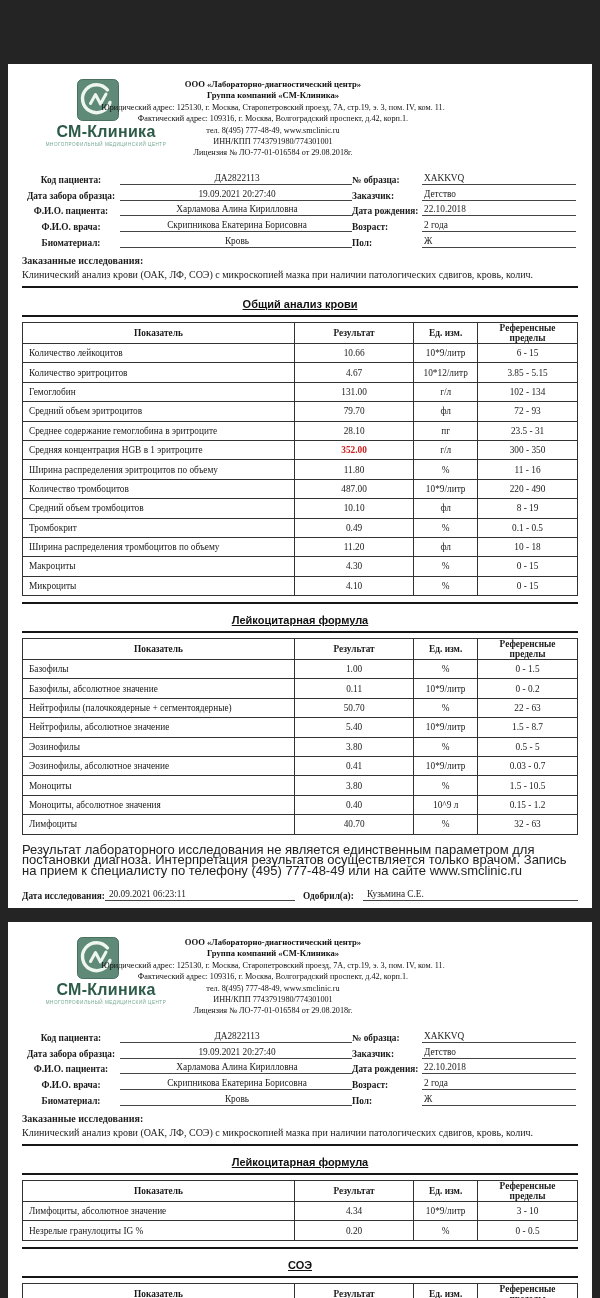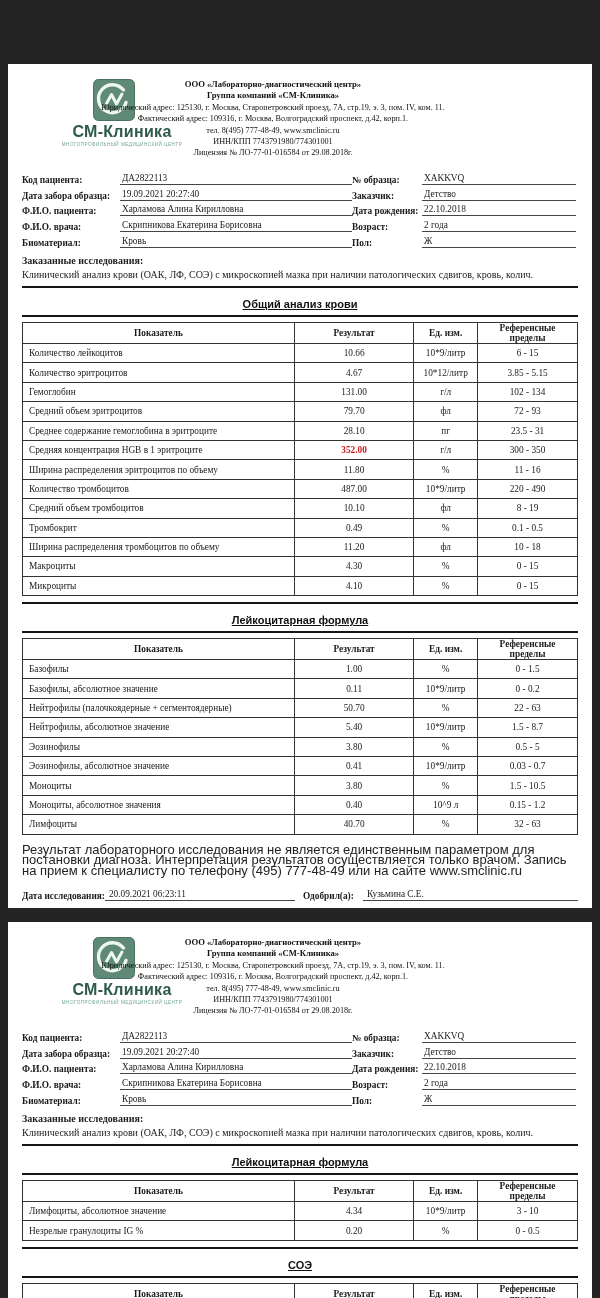--- a/index.html
+++ b/index.html
@@ -6,30 +6,30 @@
   html,body { width:600px; height:1298px; overflow:hidden; }
   body { background:#242424; font-family:"Liberation Serif","DejaVu Serif",serif; color:#1a1a1a; }
   .canvas { width:600px; height:1298px; background:#242424; overflow:hidden; padding-top:64px; }
   .page { width:584px; margin:0 auto; background:#fff; padding:13px 14px 0 14px; position:relative; }
   .page-1 { height:844px; }
   .page-gap { height:14px; }
   .page-2 { height:376px; overflow:hidden; }
 
   
   .page-header { position:relative; height:88px; }
-  .logo-col { position:absolute; left:34px; top:2px; width:132px; text-align:center; }
+  .logo-col { position:absolute; left:18px; top:2px; width:132px; text-align:center; }
   .logo-icon { width:42px; height:42px; margin:0 auto 2px 37px; }
   .brand-name { font-family:"Liberation Sans","DejaVu Sans",sans-serif; font-weight:bold; font-size:16px; color:#2d5a49; letter-spacing:.3px; white-space:nowrap; }
   .brand-tagline { font-family:"Liberation Sans","DejaVu Sans",sans-serif; font-size:4.6px; color:#74a890; letter-spacing:.5px; text-transform:uppercase; margin-top:1px; white-space:nowrap; }
   .org-col { position:absolute; left:40px; right:94px; top:2px; text-align:center; line-height:11.4px; font-size:8.2px; color:#111; }
   .org-col .b { font-weight:bold; font-size:8.6px; }
 
   
   .info-grid { display:flex; margin-top:4px; }
-  .info-left { width:330px; }
+  .info-left { width:330px;text-align:center; }
   .info-right { flex:1; }
   .info-row { display:flex; align-items:flex-end; height:15.8px; font-size:9.3px; }
   .info-row .lbl { font-weight:bold; flex-shrink:0; white-space:nowrap; }
   .info-left .lbl { width:98px; }
   .info-right .lbl { width:70px; }
   .info-row .val { flex:1; border-bottom:1px solid #444; padding:0 0 1px 2px; white-space:nowrap; overflow:visible; }
   .info-right .val { margin-right:2px; }
 
   
   .studies { margin-top:7px; }

